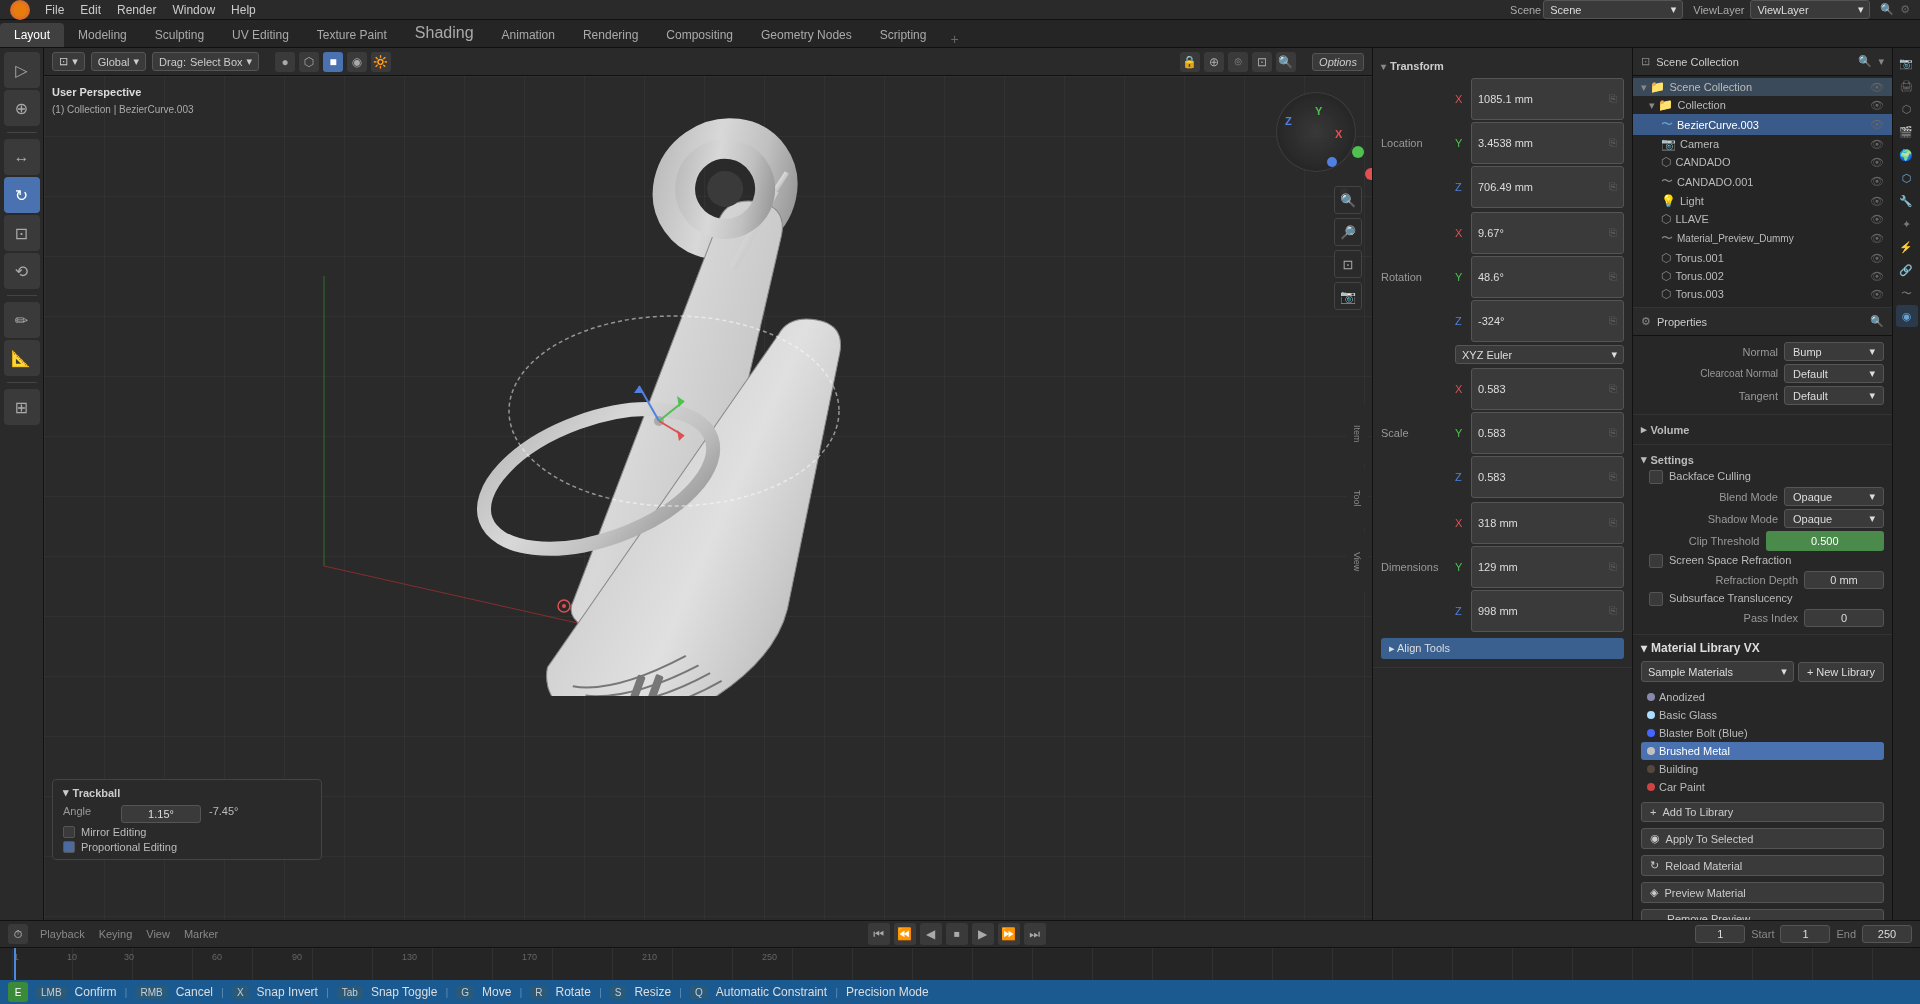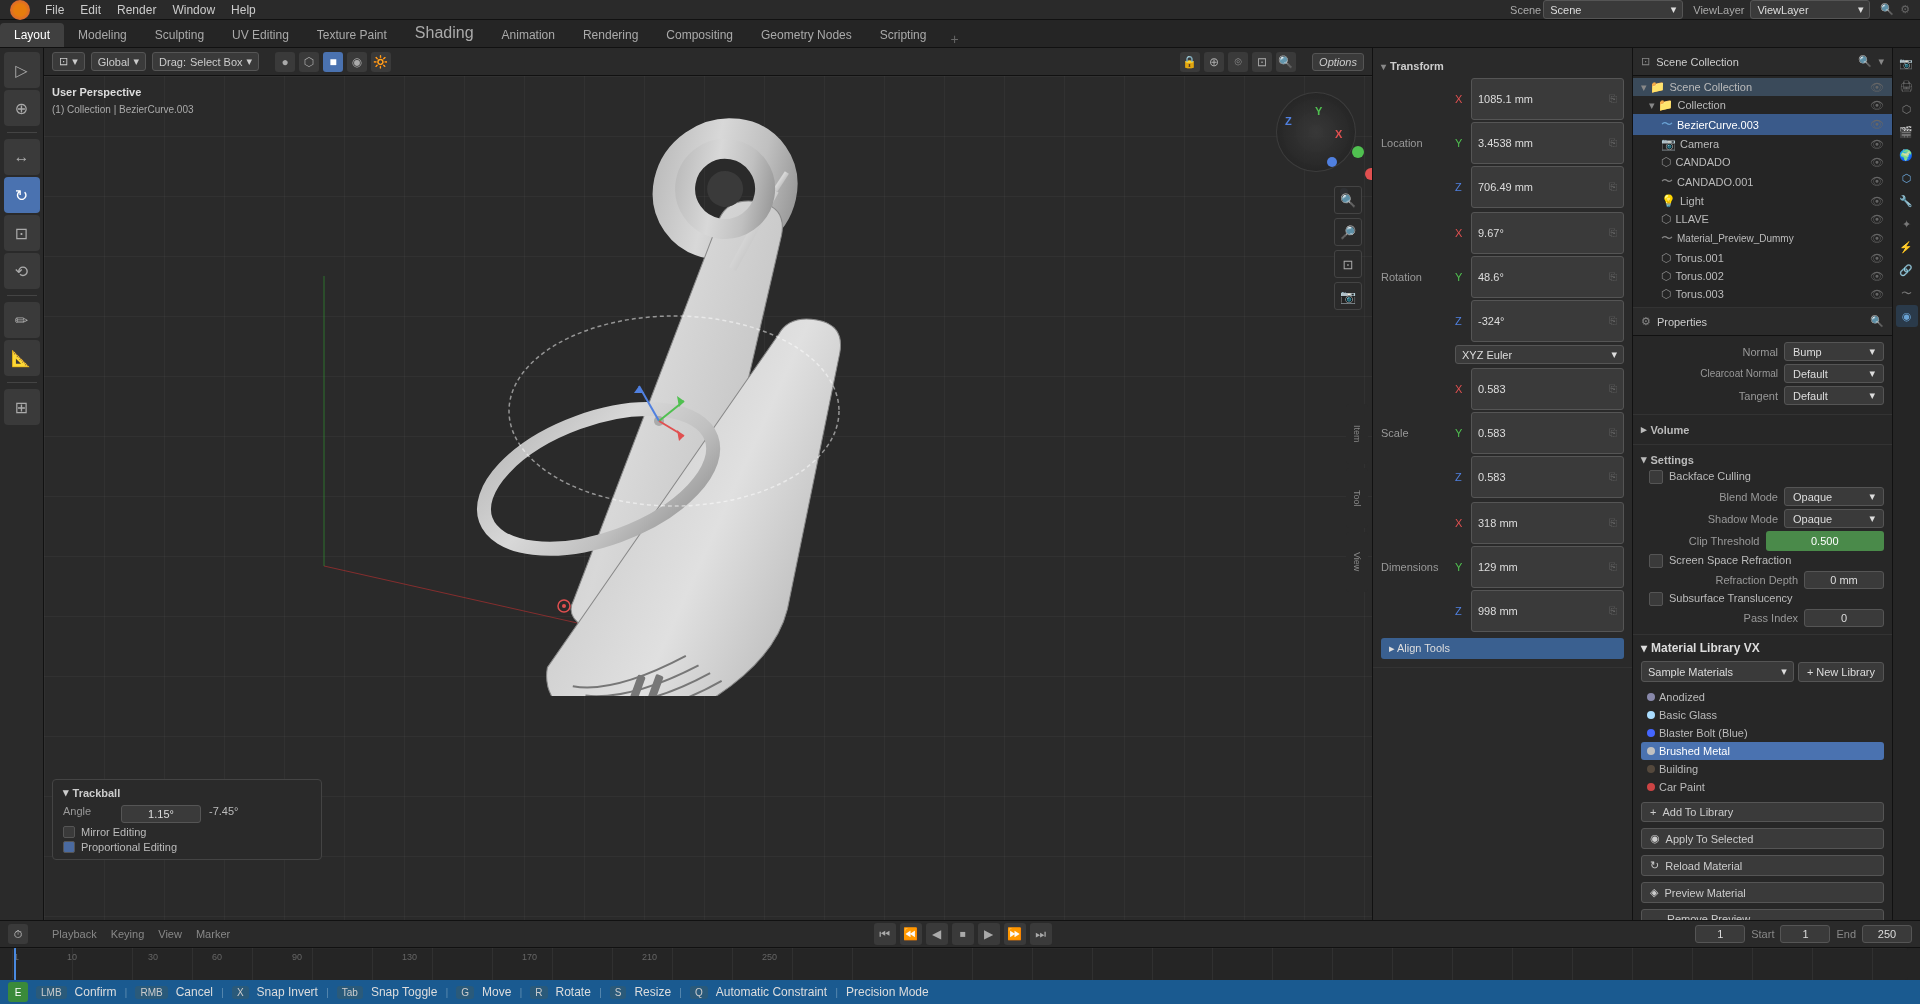--- a/index.html
+++ b/index.html
@@ -1122,21 +1122,21 @@
       <div class="side-icon-btn active" title="Material Properties" style="color:#6aa3d5;background:#2a3a4a;">◉</div>
     </div>
 
   </div>
 
 </div>
 
 <div class="timeline">
   <div class="timeline-header">
     <div style="width:20px;height:20px;background:#3a3a3a;border-radius:3px;display:flex;align-items:center;justify-content:center;cursor:pointer;font-size:11px;">⏱</div>
-    <span style="color:#888;font-size:11px;margin-left:18px;">Playback</span>
+    <span style="color:#888;font-size:11px;margin-left:6px;">Playback</span>
     <span style="color:#888;font-size:11px;margin-left:8px;">Keying</span>
     <span style="color:#888;font-size:11px;margin-left:8px;">View</span>
     <span style="color:#888;font-size:11px;margin-left:8px;">Marker</span>
     <div style="flex:1;"></div>
 
     <div style="display:flex;align-items:center;gap:4px;">
       <div style="width:22px;height:22px;background:#3a3a3a;border-radius:3px;display:flex;align-items:center;justify-content:center;cursor:pointer;color:#aaa;font-size:12px;">⏮</div>
       <div style="width:22px;height:22px;background:#3a3a3a;border-radius:3px;display:flex;align-items:center;justify-content:center;cursor:pointer;color:#aaa;font-size:12px;">⏪</div>
       <div style="width:22px;height:22px;background:#3a3a3a;border-radius:3px;display:flex;align-items:center;justify-content:center;cursor:pointer;color:#aaa;font-size:12px;">◀</div>
       <div style="width:22px;height:22px;background:#3a3a3a;border-radius:3px;display:flex;align-items:center;justify-content:center;cursor:pointer;color:#aaa;font-size:12px;">⏹</div>
@@ -1153,21 +1153,21 @@
       <span style="color:#888;font-size:11px;">End</span>
       <div style="width:50px;background:#3a3a3a;border:1px solid #555;border-radius:3px;padding:2px 6px;color:#ddd;font-size:11px;text-align:center;">250</div>
     </div>
   </div>
   <div class="timeline-body">
 
     <div style="position:relative;flex:1;height:32px;background:#252525;border-radius:3px;overflow:hidden;margin:0 4px;">
       <div style="position:absolute;inset:0;background:linear-gradient(rgba(255,255,255,0.02) 1px, transparent 1px),linear-gradient(90deg,rgba(255,255,255,0.05) 1px,transparent 1px);background-size:60px 100%,60px 100%;"></div>
       <span style="position:absolute;left:2px;top:4px;font-size:9px;color:#666;">1</span>
       <span style="position:absolute;left:55px;top:4px;font-size:9px;color:#666;">10</span>
-      <span style="position:absolute;left:136px;top:4px;font-size:9px;color:#666;">30</span>
+      <span style="position:absolute;left:112px;top:4px;font-size:9px;color:#666;">30</span>
       <span style="position:absolute;left:200px;top:4px;font-size:9px;color:#666;">60</span>
       <span style="position:absolute;left:280px;top:4px;font-size:9px;color:#666;">90</span>
       <span style="position:absolute;left:390px;top:4px;font-size:9px;color:#666;">130</span>
       <span style="position:absolute;left:510px;top:4px;font-size:9px;color:#666;">170</span>
       <span style="position:absolute;left:630px;top:4px;font-size:9px;color:#666;">210</span>
       <span style="position:absolute;left:750px;top:4px;font-size:9px;color:#666;">250</span>
 
       <div style="position:absolute;left:2px;top:0;width:2px;height:100%;background:#4a8ae0;"></div>
     </div>
   </div>

